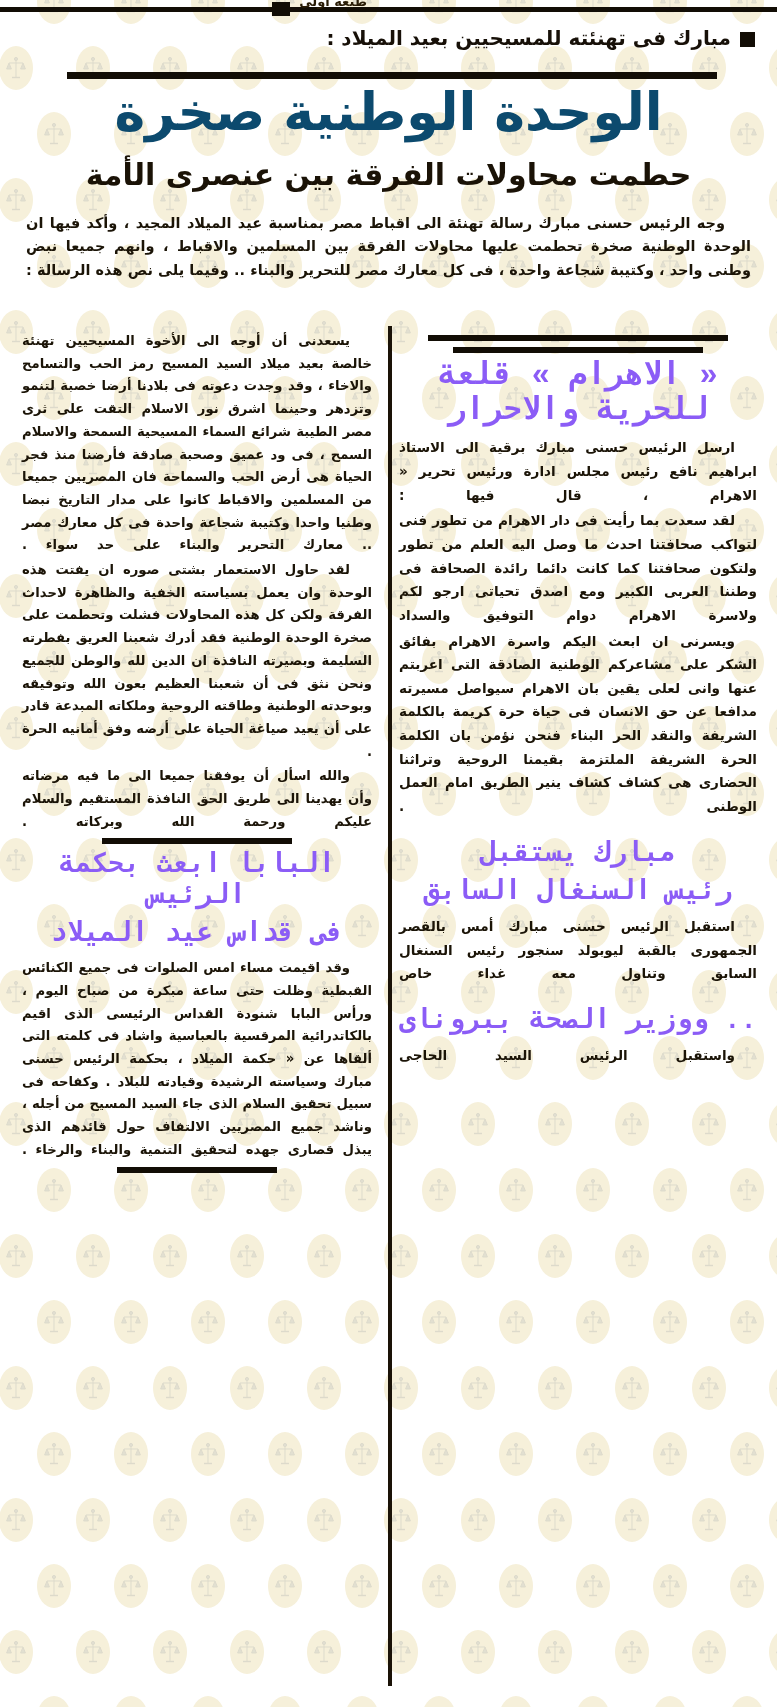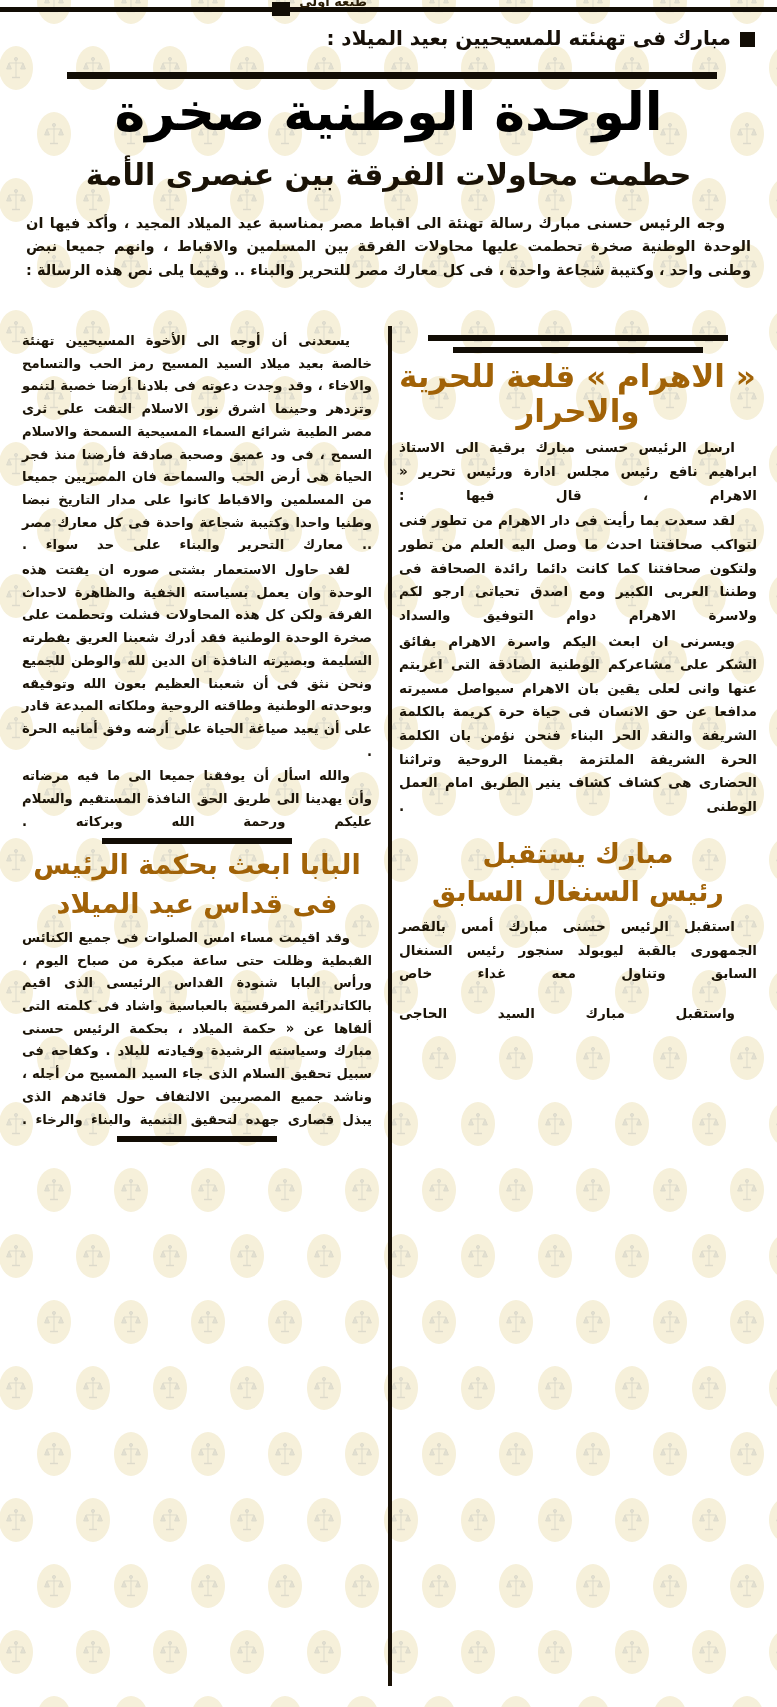--- a/index.html
+++ b/index.html
@@ -63,21 +63,21 @@
     letter-spacing:1.5px;white-space:nowrap;
   }
   .rule-thick{
     position:absolute;height:7px;background:#120d05;
   }
 
   
   .headline{
     position:absolute;top:85px;right:26px;left:26px;
     text-align:center;
-    font-size:52px;font-weight:bold;color:#000000;
+    font-size:52px;font-weight:bold;color:#0c4a6e;
     letter-spacing:2px;
     line-height:1.05;
     white-space:nowrap;
   }
   .subheadline{
     position:absolute;top:158px;right:30px;left:30px;
     text-align:center;
     font-size:30px;font-weight:bold;color:#1a1206;
     letter-spacing:1px;line-height:1.1;
     white-space:nowrap;
@@ -118,24 +118,25 @@
   }
 
   
   .sec-label{
     font-size:22px;font-weight:bold;color:#120c04;
     text-align:center;letter-spacing:2px;
     margin:6px 0 4px 0;white-space:nowrap;
     text-align-last:center;
   }
   .sec-title{
-    font-size:31px;font-weight:bold;color:#a16207;
-    text-align:left;letter-spacing:1px;line-height:1.12;
+    font-size:31px;font-weight:bold;color:#8b5cf6;
+    text-align:center;letter-spacing:1px;line-height:1.12;
     margin:4px 0 8px 0;
     text-align-last:center;
+    font-family:Liberation Mono, monospace;
   }
   .sec-title.sm{ font-size:27px; }
 
   .hr-head{
     height:6px;background:#120d05;margin:5px auto 6px auto;
   }
   .hr-head.w1{width:300px;}
   .hr-head.w2{width:250px;}
   .hr-head.w3{width:190px;}
   .hr-head.w4{width:160px;}
@@ -3578,21 +3579,22 @@
     <p class="body-txt ind">ويسرنى ان ابعث اليكم واسرة الاهرام بفائق الشكر على مشاعركم الوطنية الصادقة التى اعربتم عنها وانى لعلى يقين بان الاهرام سيواصل مسيرته مدافعا عن حق الانسان فى حياة حرة كريمة بالكلمة الشريفة والنقد الحر البناء فنحن نؤمن بان الكلمة الحرة الشريفة الملتزمة بقيمنا الروحية وتراثنا الحضارى هى كشاف كشاف ينير الطريق امام العمل الوطنى .</p>
 
     <div class="gap"></div>
 
     <div class="sec-title sm">مبارك يستقبل</div>
     <div class="sec-title sm">رئيس السنغال السابق</div>
     <p class="body-txt ind">استقبل الرئيس حسنى مبارك أمس بالقصر الجمهورى بالقبة ليوبولد سنجور رئيس السنغال السابق وتناول معه غداء خاص</p>
 
     <div class="gap"></div>
 
-    <p class="body-txt ind">واستقبل مبارك السيد الحاجى</p>
+    <div class="sec-title sm">.. ووزير الصحة ببروناى</div>
+    <p class="body-txt ind">واستقبل الرئيس السيد الحاجى</p>
   </div>
 
   <div class="col col-left">
     <p class="body-txt ind">يسعدنى أن أوجه الى الأخوة المسيحيين تهنئة خالصة بعيد ميلاد السيد المسيح رمز الحب والتسامح والاخاء ، وقد وجدت دعوته فى بلادنا أرضا خصبة لتنمو وتزدهر وحينما اشرق نور الاسلام التقت على ثرى مصر الطيبة شرائع السماء المسيحية السمحة والاسلام السمح ، فى ود عميق وصحبة صادقة فأرضنا منذ فجر الحياة هى أرض الحب والسماحة فان المصريين جميعا من المسلمين والاقباط كانوا على مدار التاريخ نبضا وطنيا واحدا وكتيبة شجاعة واحدة فى كل معارك مصر .. معارك التحرير والبناء على حد سواء .</p>
     <p class="body-txt ind">لقد حاول الاستعمار بشتى صوره ان يفتت هذه الوحدة وان يعمل بسياسته الخفية والظاهرة لاحداث الفرقة ولكن كل هذه المحاولات فشلت وتحطمت على صخرة الوحدة الوطنية فقد أدرك شعبنا العريق بفطرته السليمة وبصيرته النافذة ان الدين لله والوطن للجميع ونحن نثق فى أن شعبنا العظيم بعون الله وتوفيقه وبوحدته الوطنية وطاقته الروحية وملكاته المبدعة قادر على أن يعيد صياغة الحياة على أرضه وفق أمانيه الحرة .</p>
     <p class="body-txt ind">والله اسأل أن يوفقنا جميعا الى ما فيه مرضاته وأن يهدينا الى طريق الحق النافذة المستقيم والسلام عليكم ورحمة الله وبركاته .</p>
 
     <div class="hr-head w3"></div>
     <div class="sec-title sm">البابا ابعث بحكمة الرئيس</div>
     <div class="sec-title sm">فى قداس عيد الميلاد</div>

